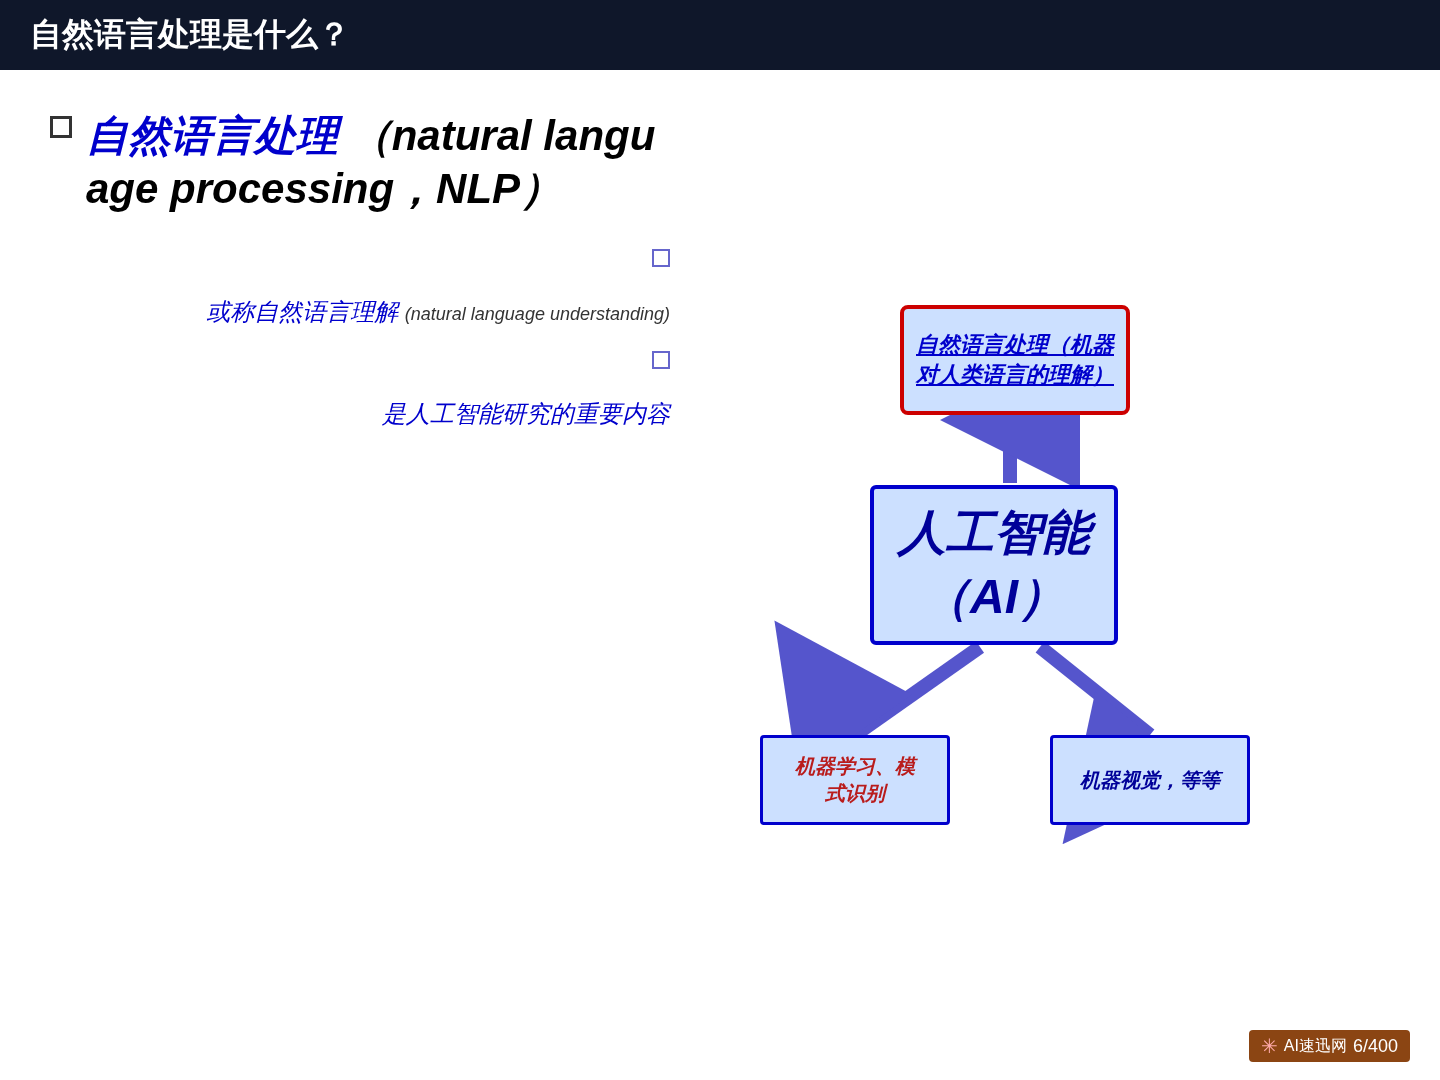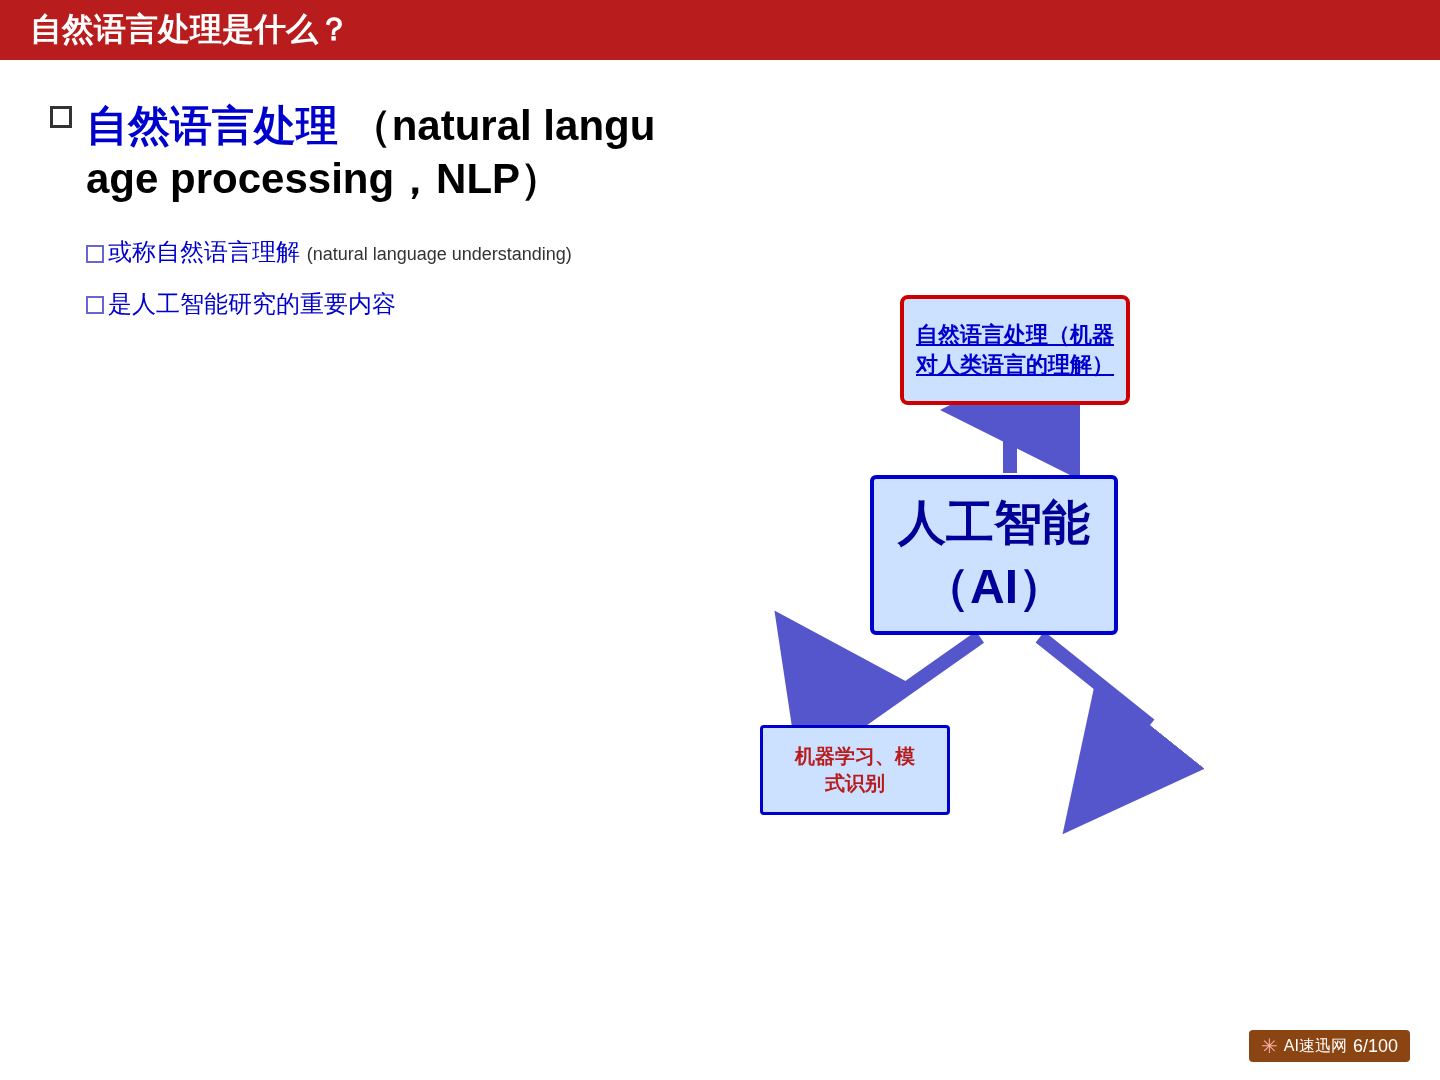--- a/index.html
+++ b/index.html
@@ -6,36 +6,37 @@
     body {
       width: 1440px;
       height: 1080px;
       background: #ffffff;
       font-family: "Microsoft YaHei", "SimHei", Arial, sans-serif;
       overflow: hidden;
     }
 
     
     #header {
-      background: #b91c1c;
+      background: #0f172a;
       color: #ffffff;
       font-size: 32px;
       font-weight: bold;
       padding: 14px 30px;
-      height: 60px;
+      height: 70px;
       display: flex;
       align-items: center;
     }
 
     
     #main {
       display: flex;
       flex-direction: row;
       padding: 40px 50px 20px 50px;
       height: calc(1080px - 70px);
+      font-style: italic;
     }
 
     
     #left-panel {
       flex: 0 0 620px;
       display: flex;
       flex-direction: column;
       gap: 30px;
     }
 
@@ -70,23 +71,23 @@
     
     .sub-bullets {
       margin-left: 36px;
       display: flex;
       flex-direction: column;
       gap: 18px;
     }
 
     .sub-bullet {
       display: flex;
-      flex-direction: row;
-      align-items: center;
-      gap: 4px;
+      flex-direction: column;
+      align-items: flex-end;
+      gap: 28px;
     }
 
     .sub-bullet-box {
       width: 18px;
       height: 18px;
       border: 2.5px solid #6666cc;
       flex-shrink: 0;
       margin-top: 4px;
     }
 
@@ -316,25 +317,28 @@
       </div>
 
       <div class="diag-box box-ai">
         <span>人工智能<br>（AI）</span>
       </div>
 
       <div class="diag-box box-ml">
         <span>机器学习、模<br>式识别</span>
       </div>
 
+      <div class="diag-box box-cv">
+        <span>机器视觉，等等</span>
+      </div>
 
     </div>
   </div>
 
 </div>
 
 <div id="footer">
   <div class="footer-badge">
     <span class="snowflake">✳</span>
     <span>AI速迅网</span>
-    <span class="page-num">6/100</span>
+    <span class="page-num">6/400</span>
   </div>
 </div>
 
 </body></html>

